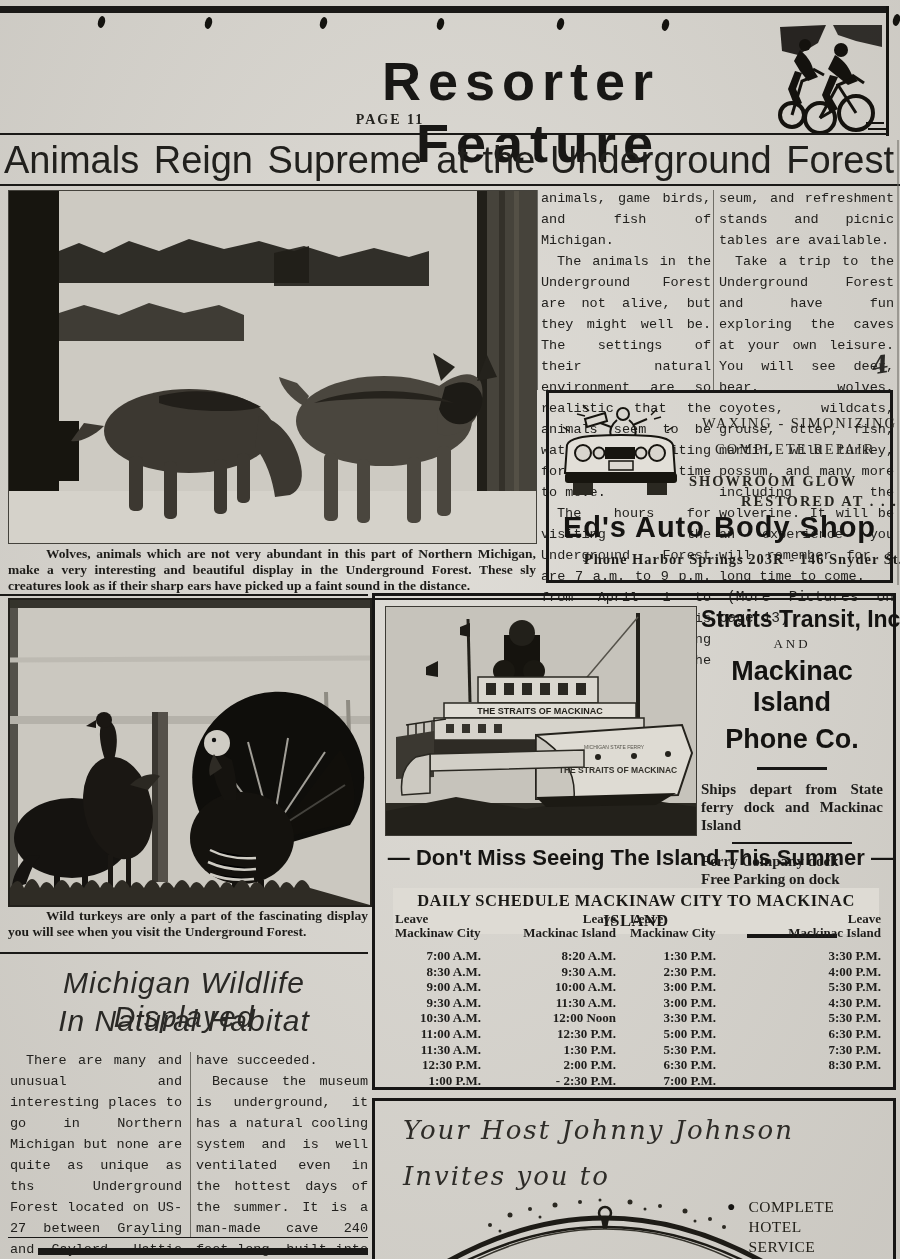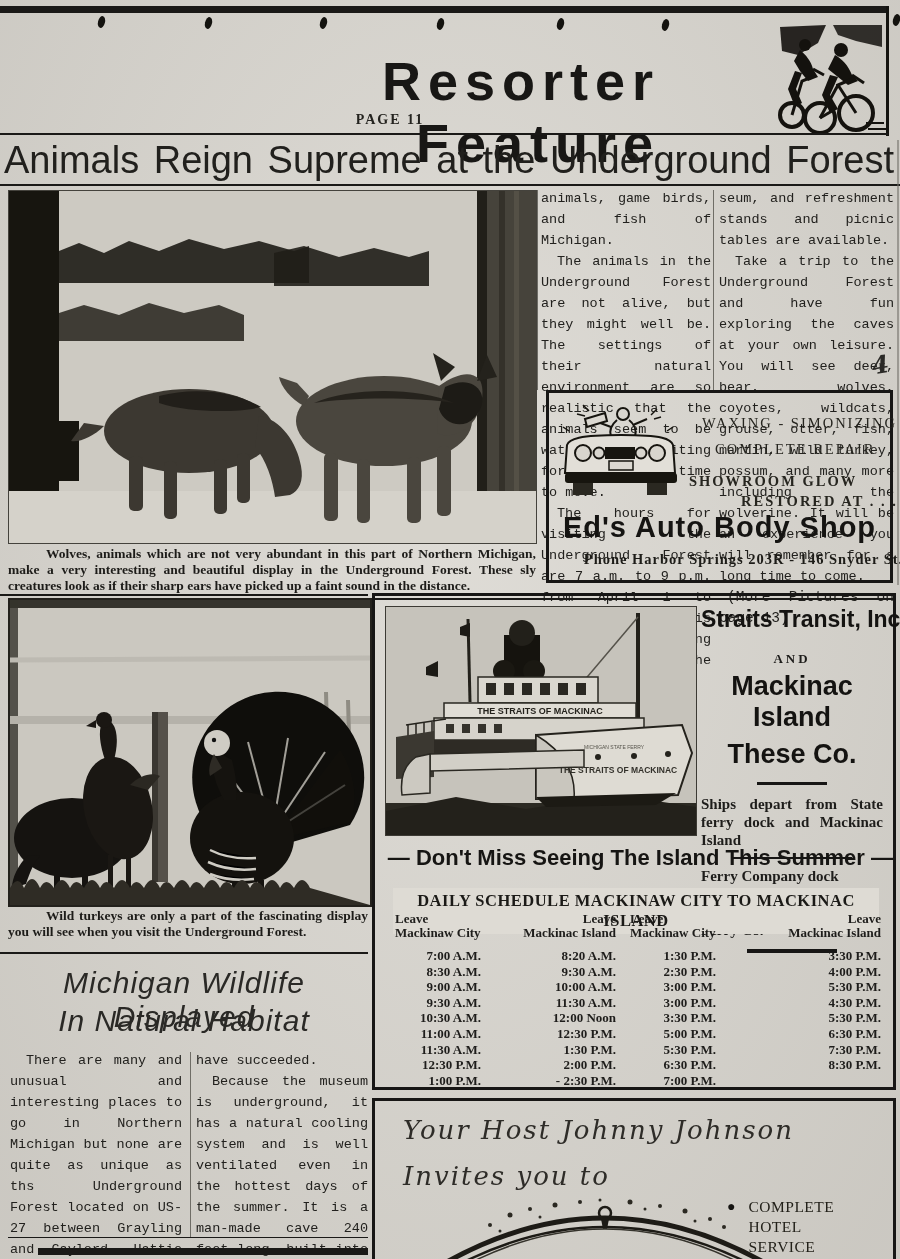--- a/index.html
+++ b/index.html
@@ -52,21 +52,21 @@
   .eds-title { position:absolute; width:100%; text-align:center;
     font-family:"Liberation Sans", sans-serif; font-weight:bold; font-size:29px;
     letter-spacing:1px; color:#151412; }
   .eds-phone { position:absolute; width:100%; text-align:center; font-weight:bold;
     font-size:14.5px; letter-spacing:1px; color:#1d1c18; }
 
   
   .straits { position:absolute; left:326px; top:10px; width:182px; text-align:center; }
   .st-t1 { font-family:"Liberation Sans", sans-serif; font-weight:bold; font-size:23px;
     white-space:nowrap; color:#141311; }
-  .st-and { font-weight:bold; font-size:13px; letter-spacing:3px; margin-top:18px; }
+  .st-and { font-weight:normal; font-size:13px; letter-spacing:3px; margin-top:3px; }
   .st-t2 { font-family:"Liberation Sans", sans-serif; font-weight:bold; font-size:27px; margin-top:4px; color:#141311;}
   .st-t3 { font-family:"Liberation Sans", sans-serif; font-weight:bold; font-size:27px; margin-top:6px; color:#141311;}
   .st-bar { height:3px; background:#171615; width:70px; margin:12px auto 10px; }
   .st-bar2 { height:2px; background:#171615; width:120px; margin:8px auto 8px; }
   .st-bar3 { height:4px; background:#171615; width:90px; margin:10px auto 0; }
   .st-body { font-weight:bold; font-size:15px; line-height:18px; text-align:justify; }
   .st-body2 { font-weight:bold; font-size:15px; line-height:18px; text-align:left; }
 
   
   .banner { position:absolute; width:100%; text-align:right;
@@ -395,21 +395,21 @@
         <path d="M44,147 L198,143 L198,160 L44,164 Z" fill="#d2cfc7" stroke="#2a2822" stroke-width="1.5"></path>
         <path d="M30,150 L44,147 L44,186 L16,188 C14,172 18,158 30,150 Z" fill="#ccc9c1" stroke="#2a2822" stroke-width="1.5"></path>
         <path d="M150,190 L290,186 L270,198 L160,200 Z" fill="#1c1a14"></path>
       </svg>
     </div>
 
     <div class="straits">
       <div class="st-t1">Straits Transit, Inc.</div>
       <div class="st-and">AND</div>
       <div class="st-t2">Mackinac Island</div>
-      <div class="st-t3">These Co.</div>
+      <div class="st-t3">Phone Co.</div>
       <div class="st-bar"></div>
       <div class="st-body">Ships depart from State ferry dock and Mackinac Island</div>
       <div class="st-bar2"></div>
       <div class="st-body2">Ferry Company dock</div>
       <div class="st-body2">Free Parking on dock owned by Mackinac Island Ferry Co.</div>
       <div class="st-bar3"></div>
     </div>
 
     <div class="banner" style="top:249px;">— Don't Miss Seeing The Island This Summer —</div>
     <div class="sched-sub" style="top:292px;">DAILY SCHEDULE MACKINAW CITY TO MACKINAC ISLAND</div>

